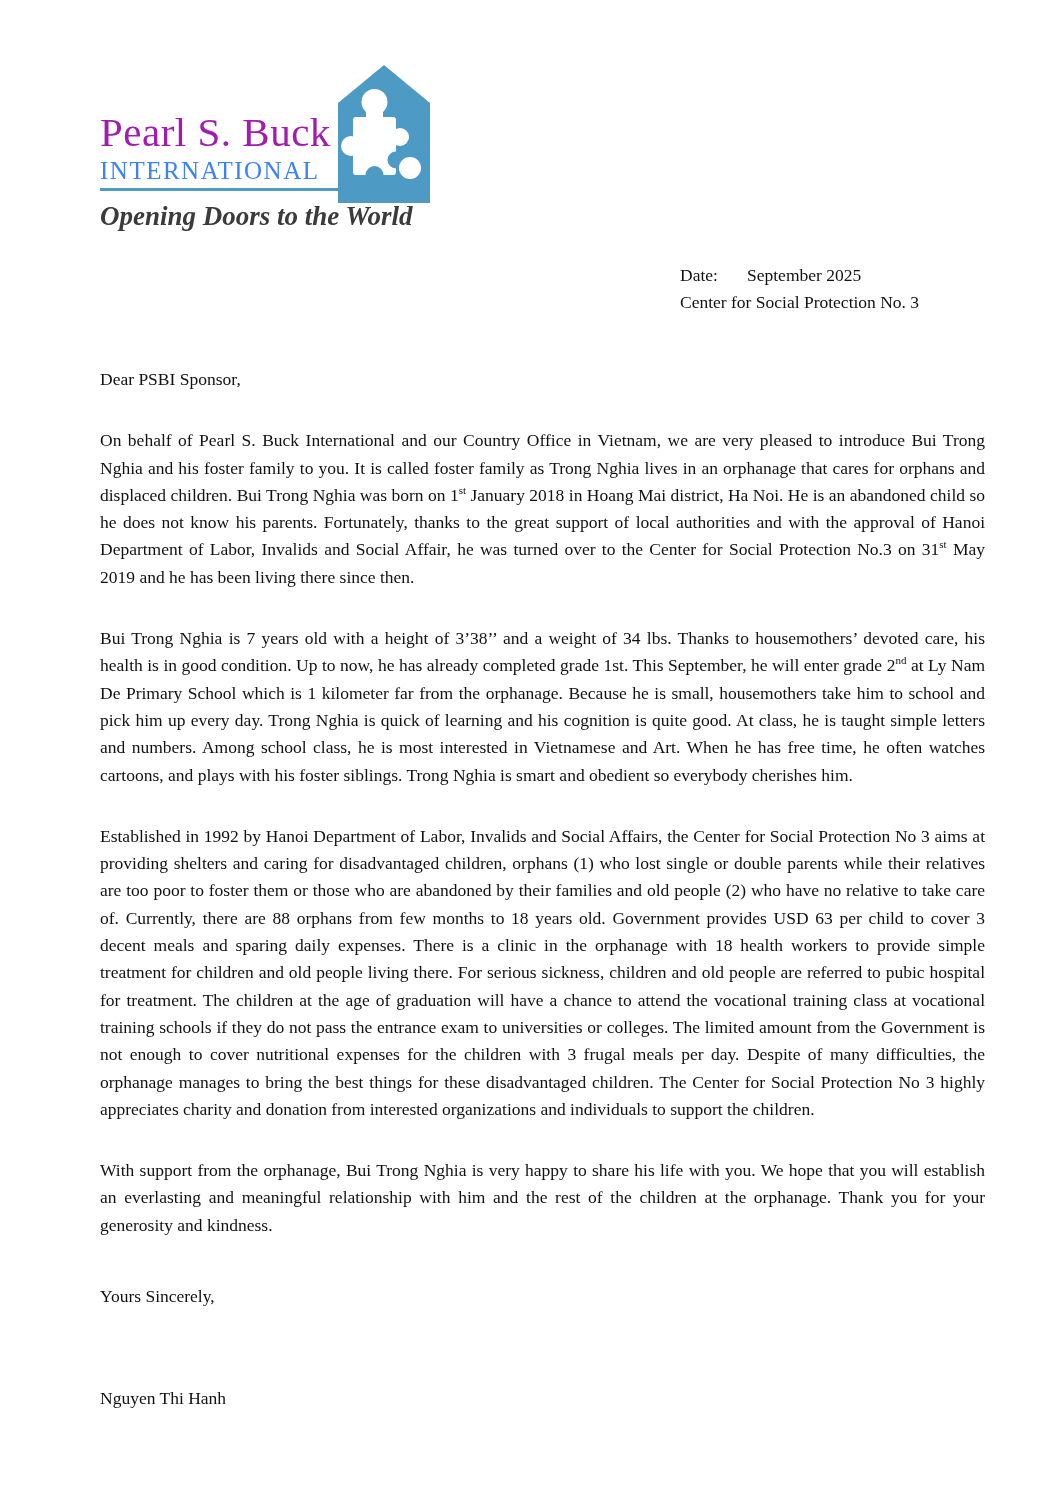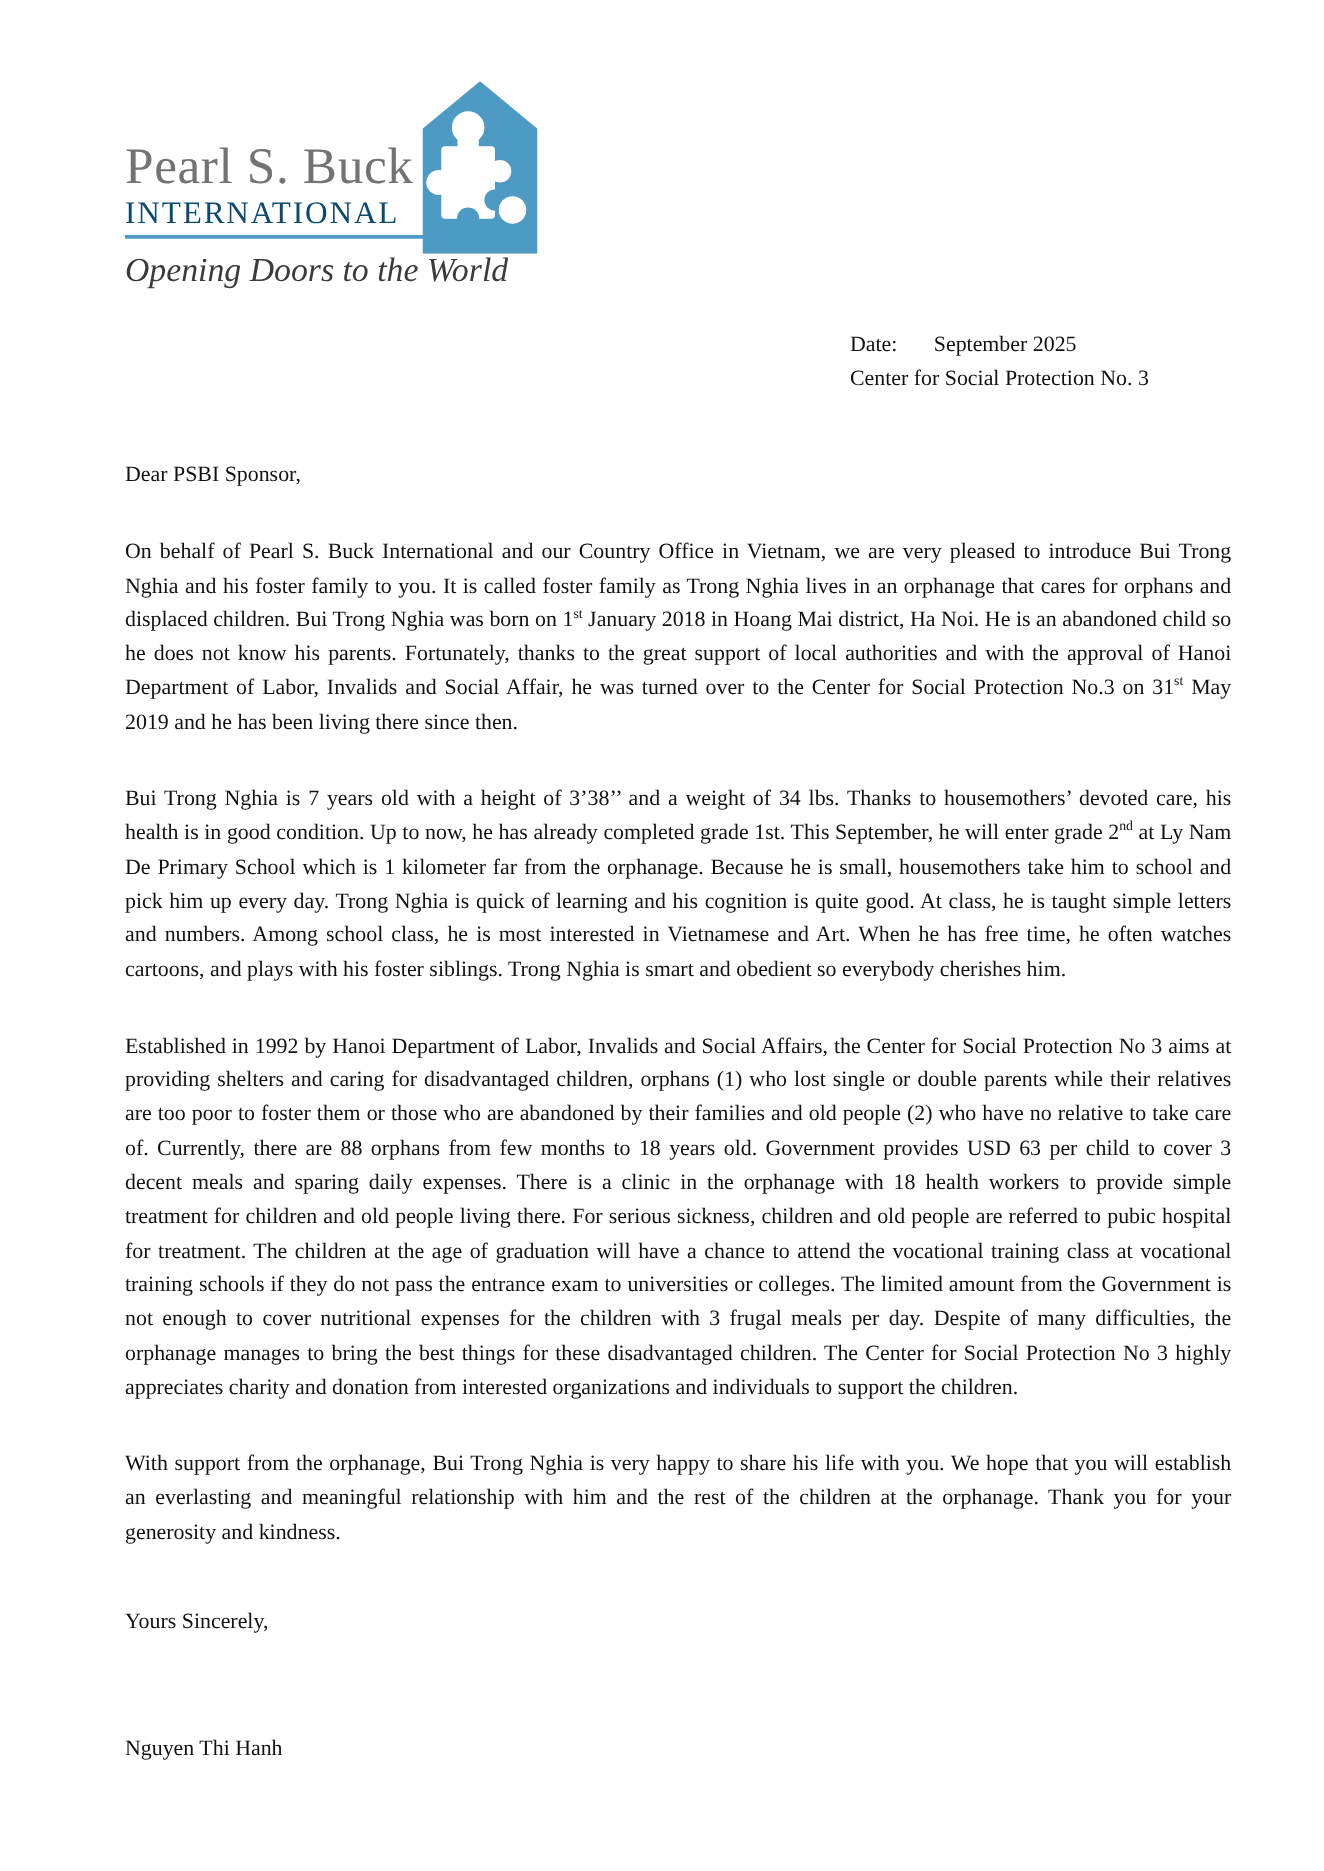--- a/index.html
+++ b/index.html
@@ -48,21 +48,21 @@
     white-space: nowrap;
   }
   .brand-rule {
     width: 240px;
     border-bottom: 3px solid;
     margin-top: 5px;
   }
   .brand-tagline {
     font-size: 27px;
     font-style: italic;
-    font-weight: normal;
+    font-weight: bold;
     line-height: 1;
     margin-top: 12px;
     white-space: nowrap;
   }
 
   
   .doc-title {
     position: absolute;
     left: 430px;
     top: 132px;
@@ -116,22 +116,22 @@
       <rect x="28" y="38" width="17" height="18" fill="#ffffff"></rect>
       <circle cx="36.5" cy="37" r="13" fill="#ffffff"></circle>
       <circle cx="13" cy="81" r="10" fill="#ffffff"></circle>
       <circle cx="62" cy="72" r="9" fill="#ffffff"></circle>
 
       <circle cx="58" cy="95" r="8.5" fill="#4D9BC5"></circle>
       <circle cx="36.5" cy="110" r="9" fill="#4D9BC5"></circle>
 
       <circle cx="72" cy="103" r="11" fill="#ffffff"></circle>
     </svg>
-    <div class="brand-name" style="color:#737373;">Pearl S. Buck</div>
-    <div class="brand-sub" style="color:#0c4a6e;">INTERNATIONAL</div>
+    <div class="brand-name" style="color:#a21caf;">Pearl S. Buck</div>
+    <div class="brand-sub" style="color:#3b82f6;">INTERNATIONAL</div>
     <div class="brand-rule" style="border-color:#4D9BC5;"></div>
     <div class="brand-tagline" style="color:#3B3B3C;">Opening Doors to the World</div>
   </div>
 
 
   <div class="meta-block">
     <div class="meta-row">
       <span class="meta-label">Date:</span>
       <span>September 2025</span>
     </div>

